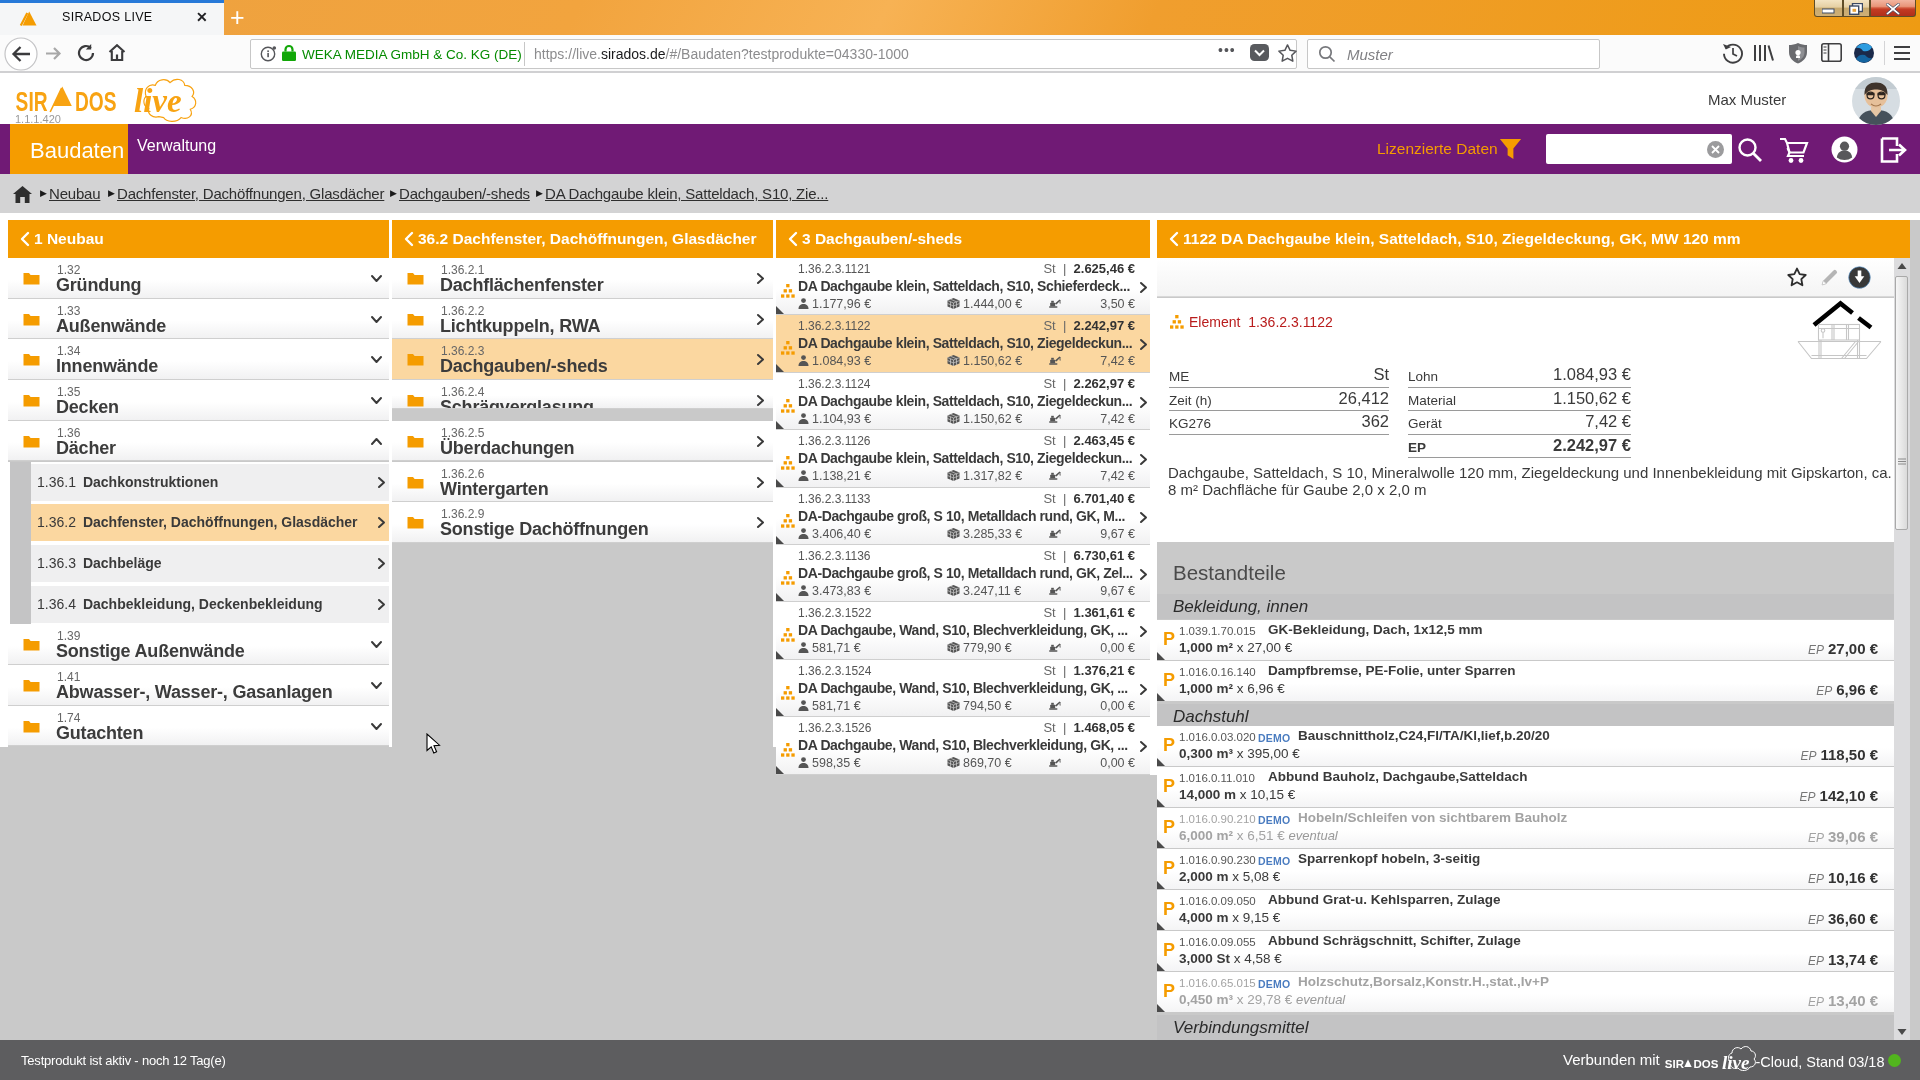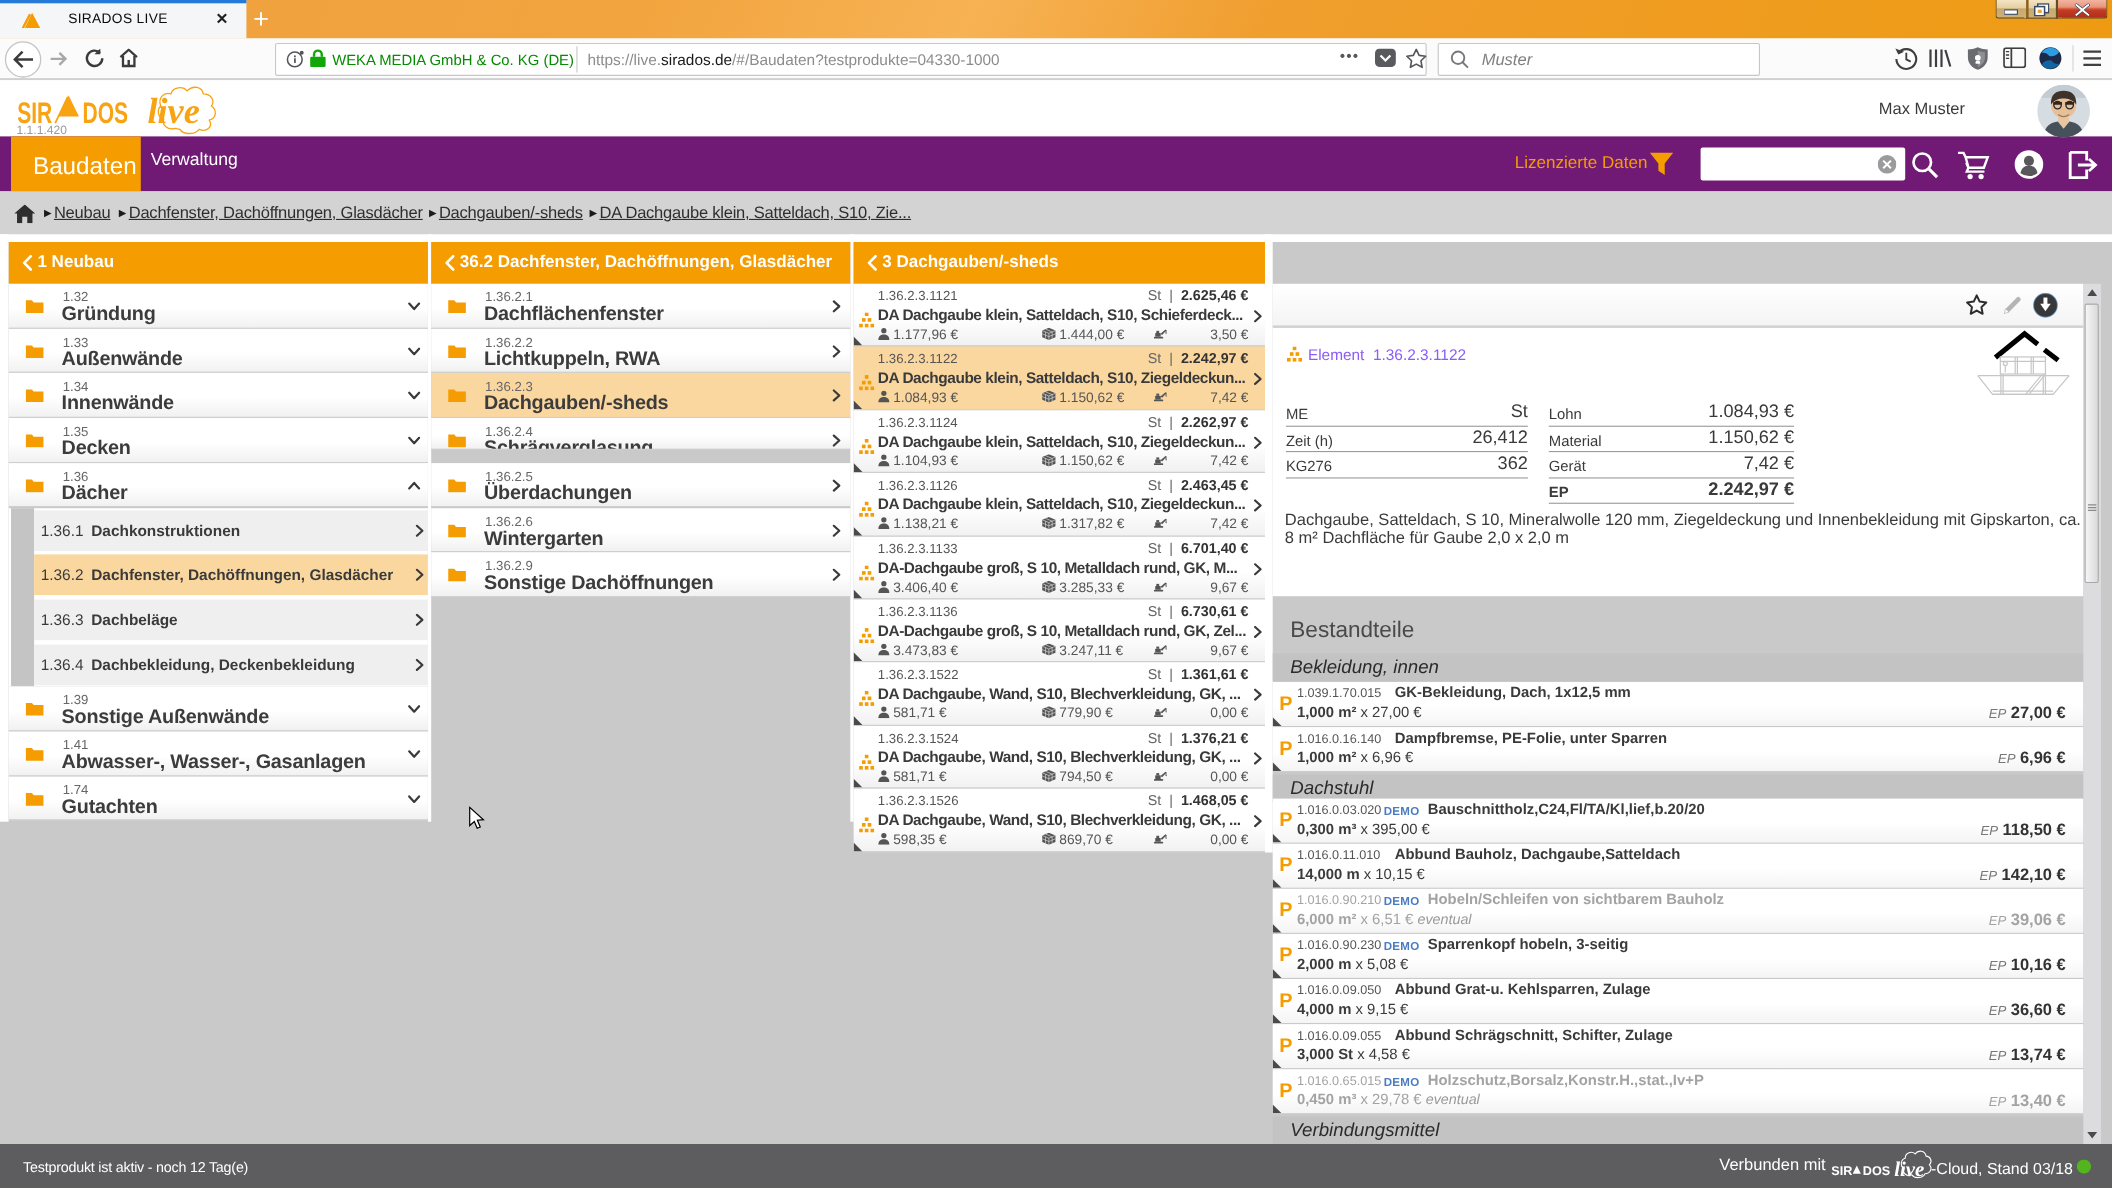--- a/index.html
+++ b/index.html
@@ -138,20 +138,23 @@
 <div class="abs whitegap" style="left:1150px;top:0;width:7px;height:562px"></div>
 <div class="abs colhead" style="left:8px;width:381px"><svg style="position:absolute;left:12px;top:11px" width="10" height="16" viewBox="0 0 10 16">
         <polyline points="8,2 2,8 8,14" fill="none" stroke="#fff" stroke-width="2.4" stroke-linecap="round" stroke-linejoin="round"></polyline>
       </svg><span style="margin-left:26px"></span>1 Neubau</div>
 <div class="abs colhead" style="left:392px;width:381px"><svg style="position:absolute;left:12px;top:11px" width="10" height="16" viewBox="0 0 10 16">
         <polyline points="8,2 2,8 8,14" fill="none" stroke="#fff" stroke-width="2.4" stroke-linecap="round" stroke-linejoin="round"></polyline>
       </svg><span style="margin-left:26px"></span>36.2 Dachfenster, Dachöffnungen, Glasdächer</div>
 <div class="abs colhead" style="left:776px;width:374px"><svg style="position:absolute;left:12px;top:11px" width="10" height="16" viewBox="0 0 10 16">
         <polyline points="8,2 2,8 8,14" fill="none" stroke="#fff" stroke-width="2.4" stroke-linecap="round" stroke-linejoin="round"></polyline>
       </svg><span style="margin-left:26px"></span>3 Dachgauben/-sheds</div>
+<div class="abs colhead" style="left:1157px;width:753px"><svg style="position:absolute;left:12px;top:11px" width="10" height="16" viewBox="0 0 10 16">
+        <polyline points="8,2 2,8 8,14" fill="none" stroke="#fff" stroke-width="2.4" stroke-linecap="round" stroke-linejoin="round"></polyline>
+      </svg><span style="margin-left:26px"></span>1122 DA Dachgaube klein, Satteldach, S10, Ziegeldeckung, GK, MW 120 mm</div>
 <div class="abs col" style="left:8px;width:381px">
 <div class="item" style="top:0.0px;height:40.7px">
         <svg class="abs" style="left:15px;top:13px" width="17" height="14" viewBox="0 0 17 14">
           <path d="M0.5 2 h5.5 l1.6 2 h8.9 v9.5 h-16 z" fill="#f59c00"></path>
         </svg>
         <div class="inum">1.32</div>
         <div class="iname">Gründung</div>
         <svg class="abs" style="left:362px;top:14px" width="13" height="13" viewBox="0 0 13 13">
           <polyline points="2,4 6.5,9 11,4" fill="none" stroke="#3a3a3a" stroke-width="2" stroke-linecap="round" stroke-linejoin="round"></polyline>
         </svg>
@@ -659,21 +662,21 @@
   </div>
   <div id="dcard"></div>
   <svg class="abs" style="left:13px;top:57px" width="14" height="14" viewBox="0 0 13.5 13.5">
       <rect x="5" y="0" width="3.2" height="3.2" fill="#f59c00"></rect>
       <rect x="2.5" y="5" width="3.2" height="3.2" fill="#f59c00"></rect>
       <rect x="7.5" y="5" width="3.2" height="3.2" fill="#f59c00"></rect>
       <rect x="0" y="10" width="3.2" height="3.2" fill="#f59c00"></rect>
       <rect x="5" y="10" width="3.2" height="3.2" fill="#f59c00"></rect>
       <rect x="10" y="10" width="3.2" height="3.2" fill="#f59c00"></rect>
     </svg>
-  <div class="abs" style="left:32px;top:56px;font-size:14px;color:#8b5cf6">Element&nbsp; 1.36.2.3.1122</div>
+  <div class="abs" style="left:32px;top:56px;font-size:14px;color:#b91c1c">Element&nbsp; 1.36.2.3.1122</div>
 
   <svg class="abs" style="left:638px;top:40px" width="95" height="66" viewBox="0 0 95 66">
     <path d="M19 27 L45.5 5.5 L57.5 15" fill="none" stroke="#000" stroke-width="4.6"></path>
     <path d="M63.5 20 L76 29.5" fill="none" stroke="#000" stroke-width="4.6"></path>
     <g stroke="#c6c6c6" stroke-width="1.1" fill="none">
       <rect x="23.5" y="26.5" width="41" height="15.5"></rect>
       <path d="M23.5 30.5 h41 M37 26.5 v15.5 M39 26.5 v15.5 M51.5 26.5 v15.5 M53.5 26.5 v15.5"></path>
       <circle cx="28" cy="32.5" r="1.8"></circle>
       <path d="M28 34.3 v6"></path>
       <path d="M3 43.5 H86 M3 43.5 L16.5 60.5 H71.5 L86 43.5"></path>

